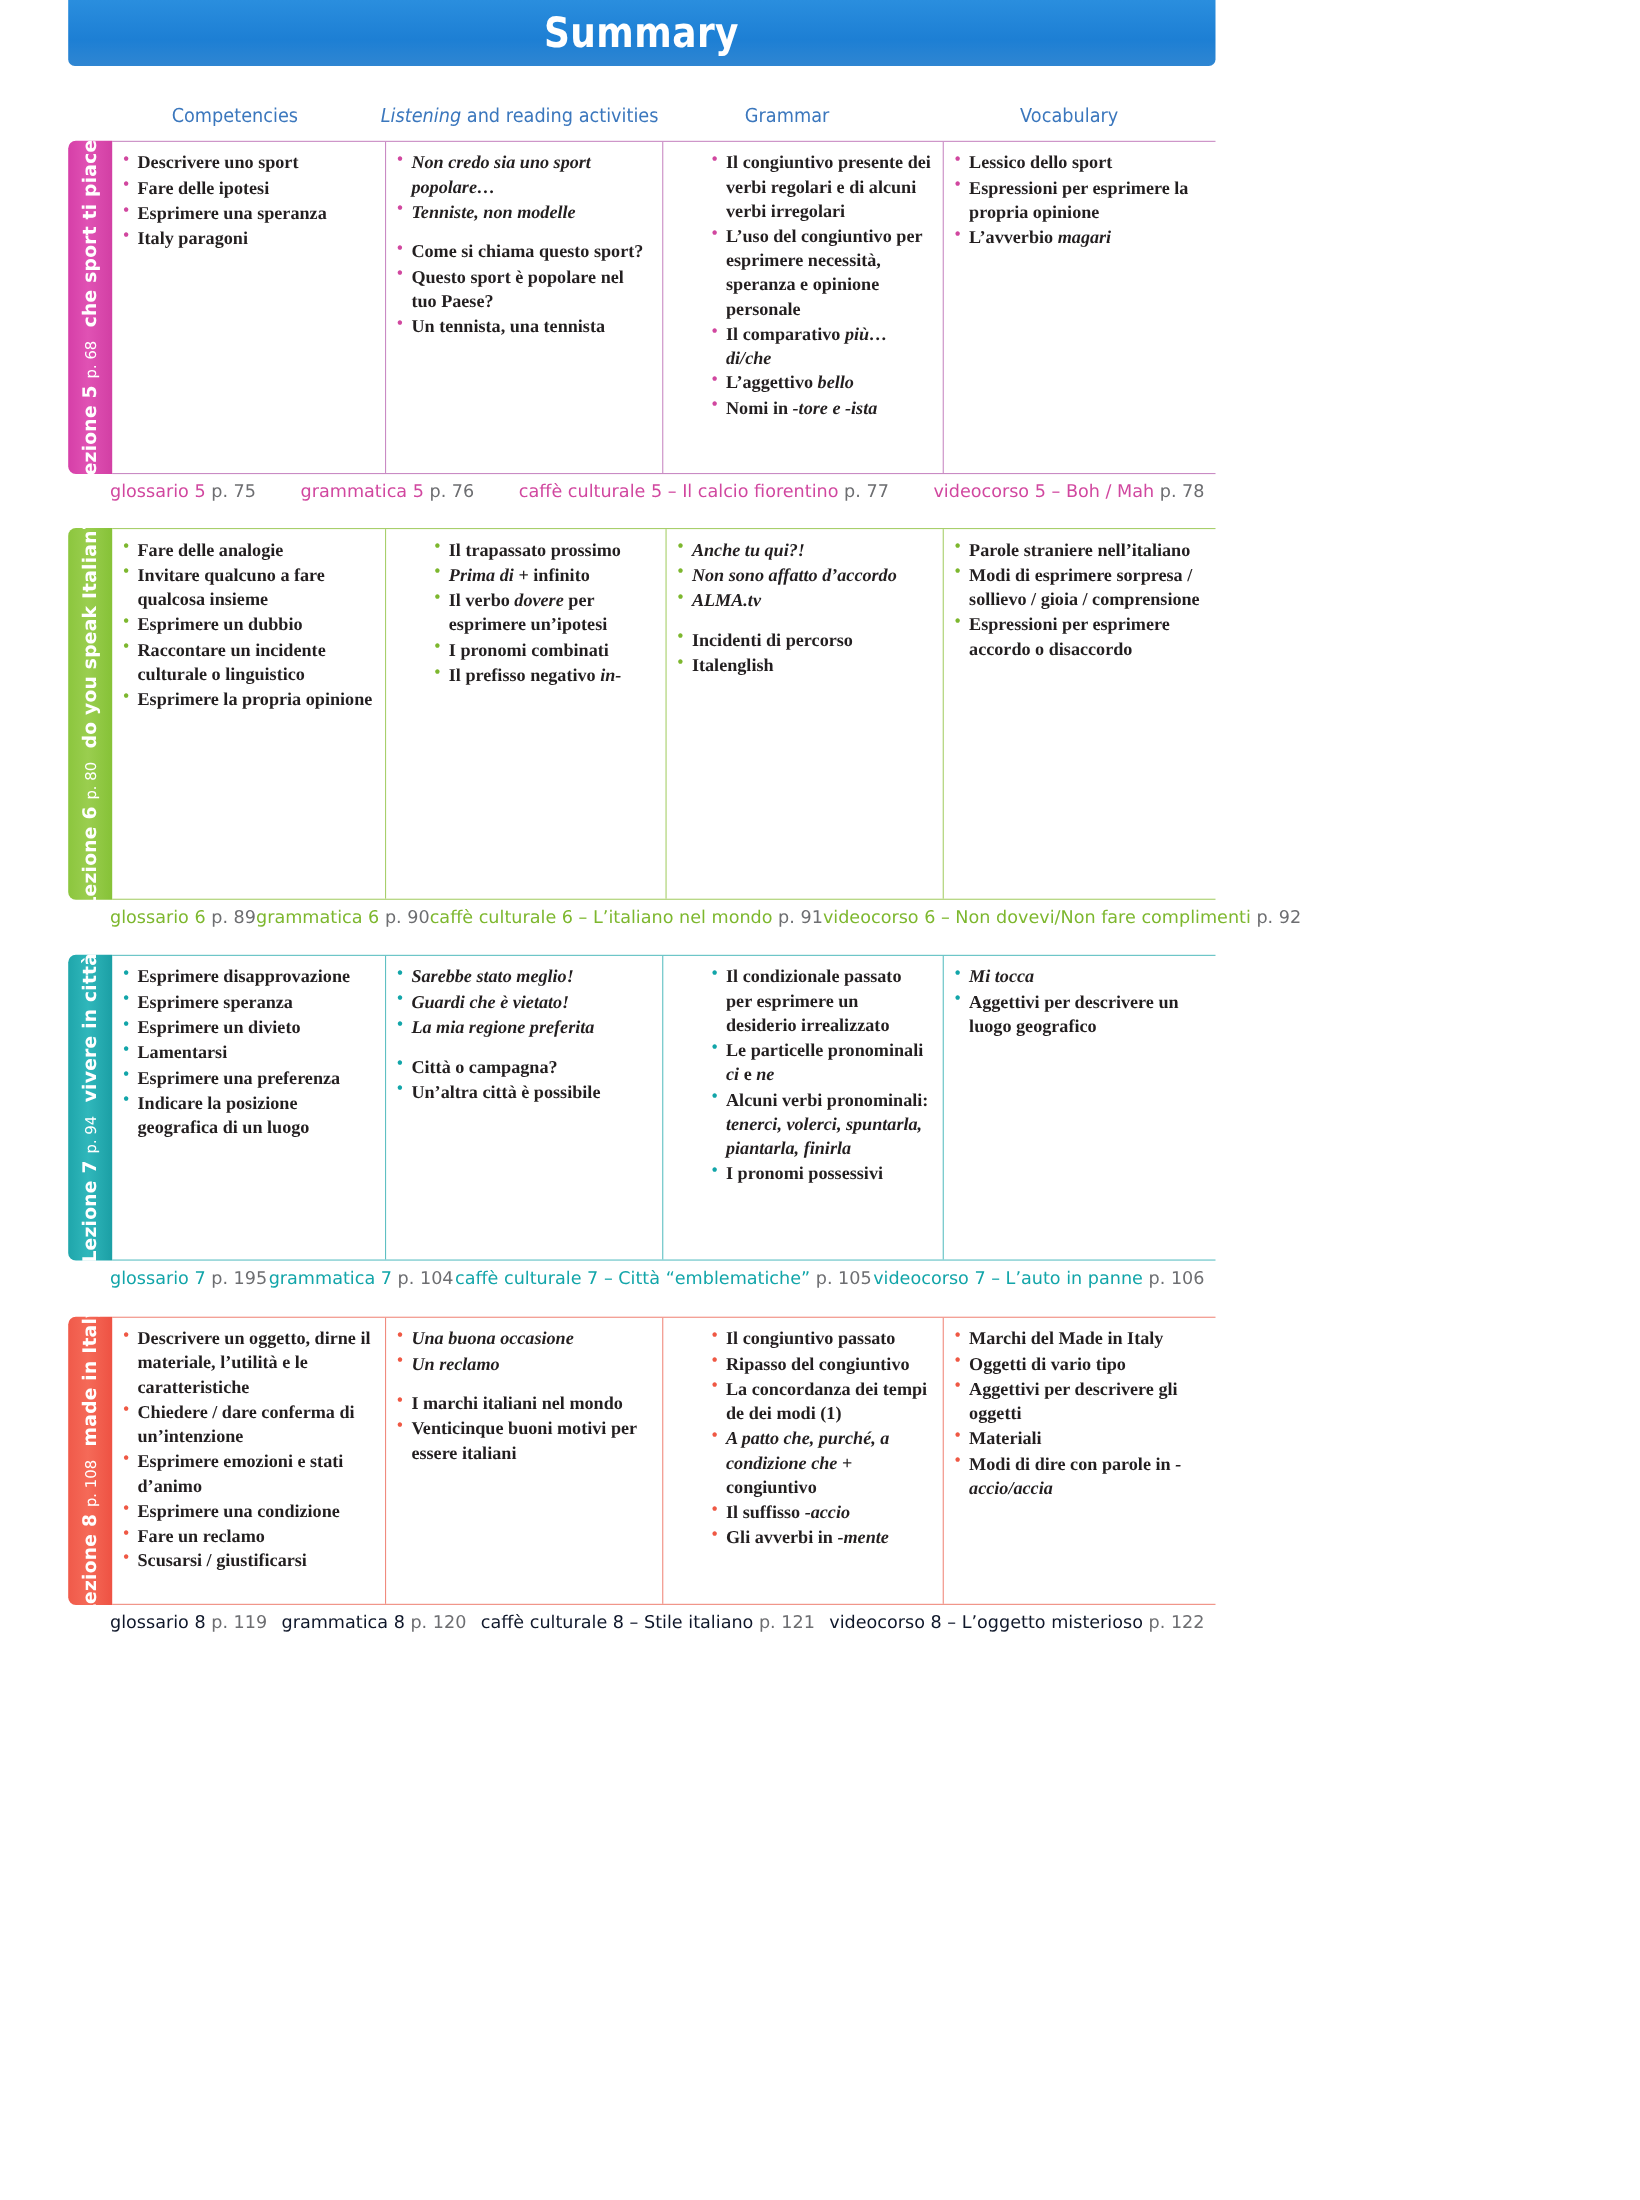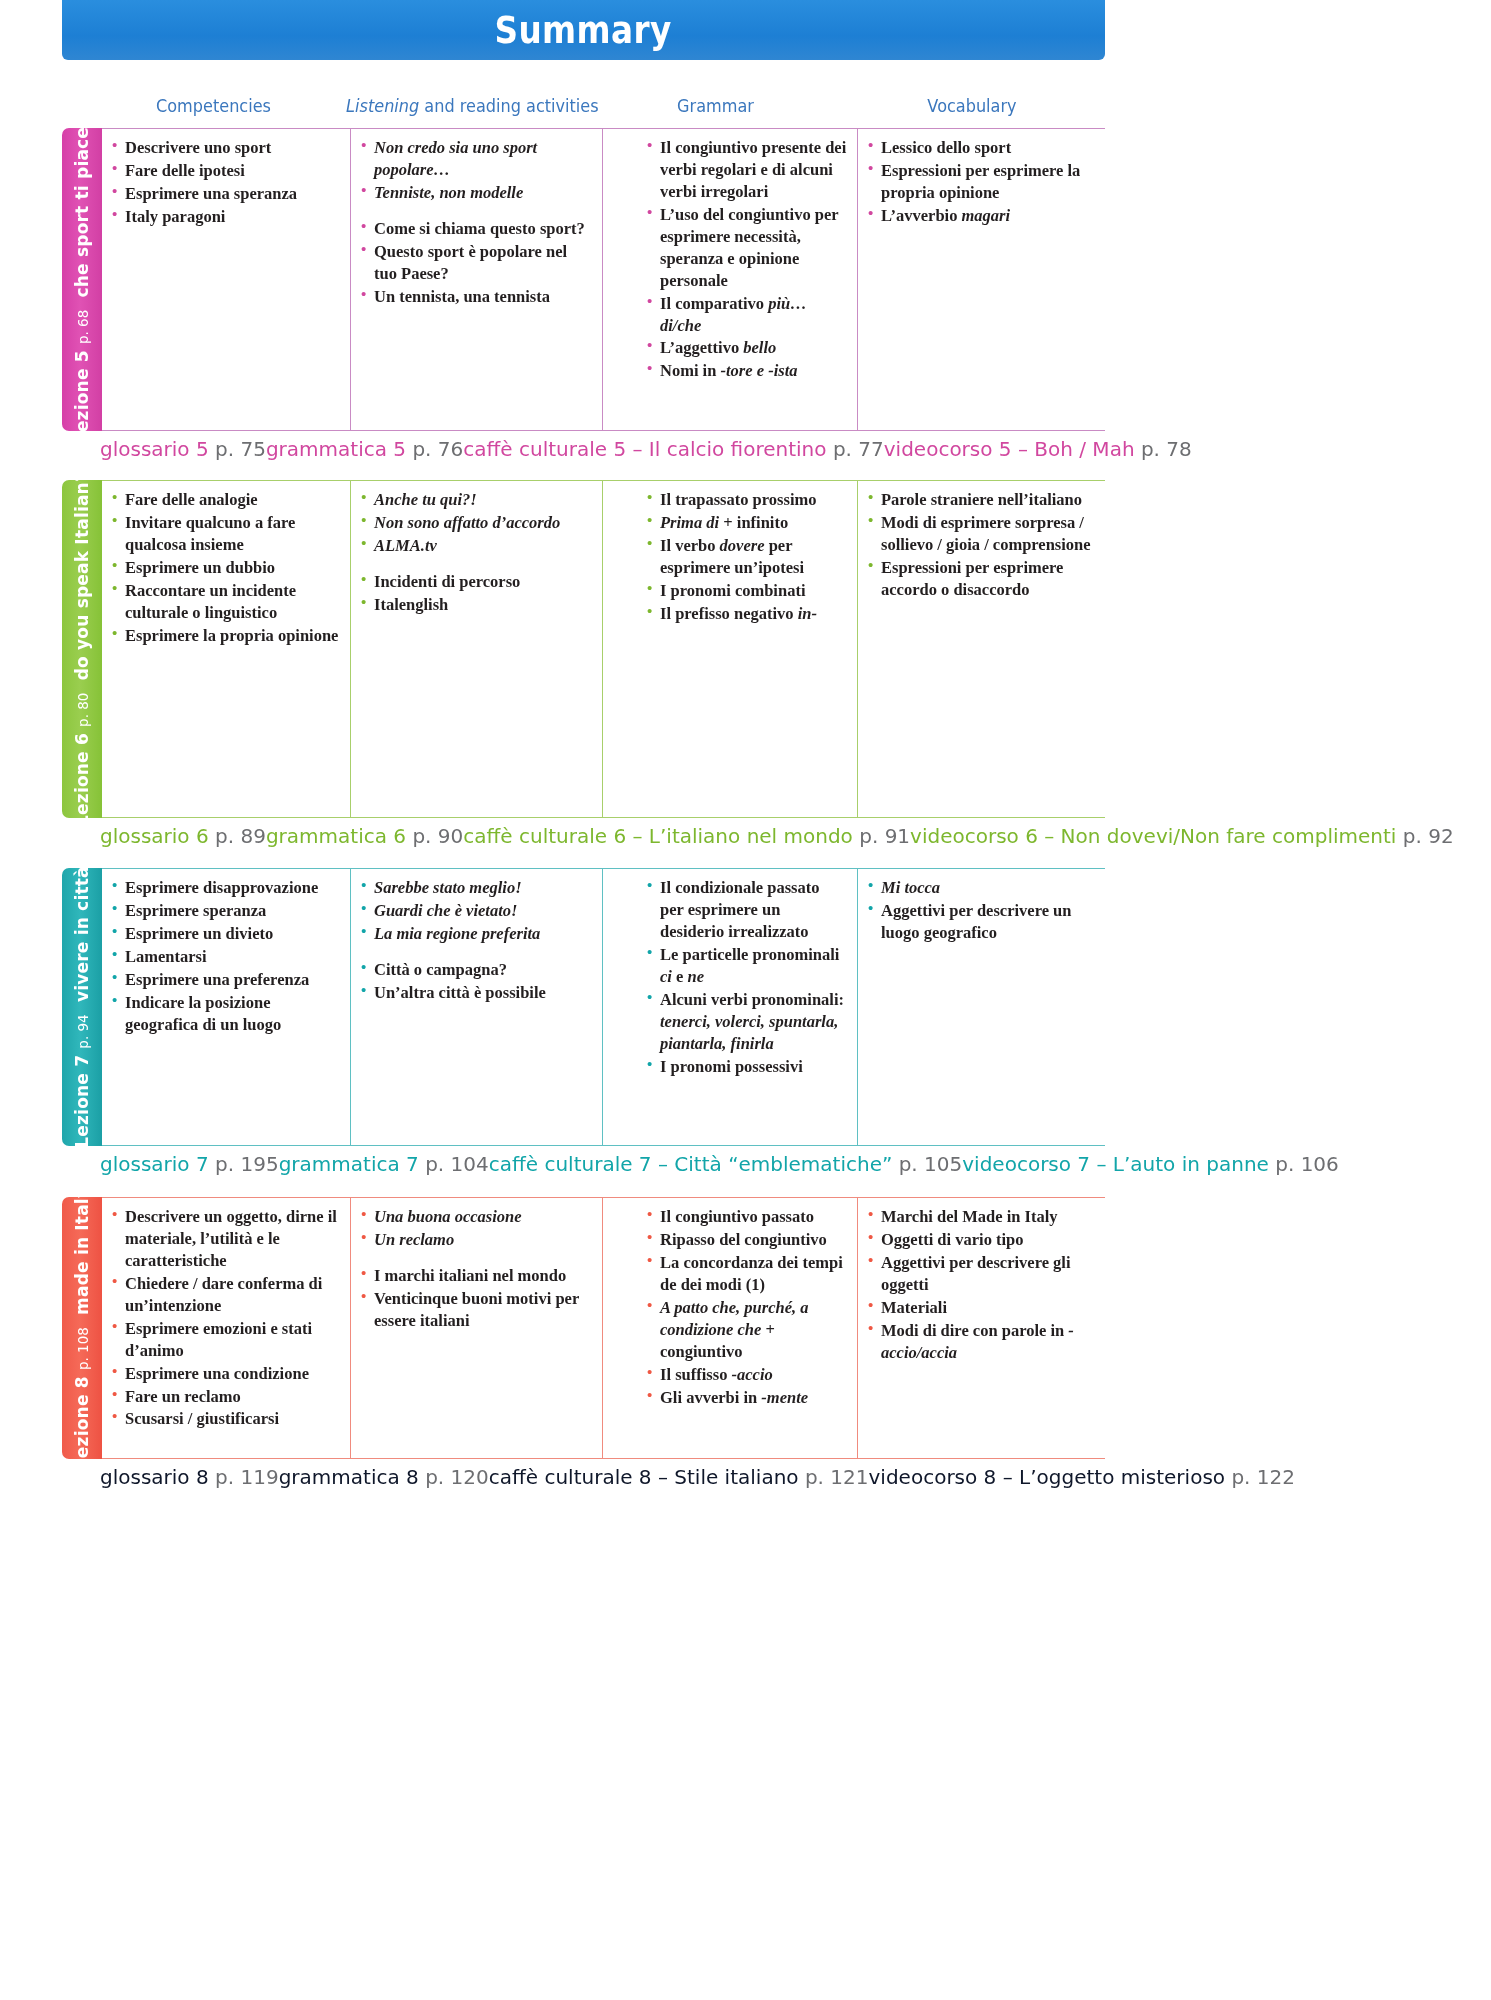--- a/index.html
+++ b/index.html
@@ -114,21 +114,21 @@
   }
   ul.items li i, ul.items li em { font-style: italic; }
 
   
   .footer {
     display: flex;
     align-items: center;
     justify-content: space-between;
     padding: 6px 10px 6px 38px;
     font-family: "DejaVu Sans", sans-serif;
-    font-size: 20px;
+    font-size: 16px;
     white-space: nowrap;
   }
   .flink { }
   .flink .name { }
   .flink .pp { color: #6d6e71; }
 
   
   .L5 .tab { background: linear-gradient(90deg,#d63fa8 0%, #e052b4 45%, #d23fa4 100%); }
   .L5 .grid { border-color: #c98bc4; }
   .L5 .cell { border-color: #c98bc4; }
@@ -235,36 +235,36 @@
         <div class="grid">
           <div class="cell c0">
             <ul class="items">
               <li>Fare delle analogie</li>
               <li>Invitare qualcuno a fare qualcosa insieme</li>
               <li>Esprimere un dubbio</li>
               <li>Raccontare un incidente culturale o linguistico</li>
               <li>Esprimere la propria opinione</li>
             </ul>
           </div>
+          <div class="cell c2">
+            <ul class="items">
+              <li>Il trapassato prossimo</li>
+              <li><i>Prima di</i> + infinito</li>
+              <li>Il verbo <i>dovere</i> per esprimere un’ipotesi</li>
+              <li>I pronomi combinati</li>
+              <li>Il prefisso negativo <i>in-</i></li>
+            </ul>
+          </div>
           <div class="cell c1">
             <ul class="items">
               <li style="font-style: italic;">Anche tu qui?!</li>
               <li style="font-style: italic;">Non sono affatto d’accordo</li>
               <li style="font-style: italic;">ALMA.tv</li>
               <li class="gap">Incidenti di percorso</li>
               <li>Italenglish</li>
-            </ul>
-          </div>
-          <div class="cell c2">
-            <ul class="items">
-              <li>Il trapassato prossimo</li>
-              <li><i>Prima di</i> + infinito</li>
-              <li>Il verbo <i>dovere</i> per esprimere un’ipotesi</li>
-              <li>I pronomi combinati</li>
-              <li>Il prefisso negativo <i>in-</i></li>
             </ul>
           </div>
           <div class="cell c3">
             <ul class="items">
               <li>Parole straniere nell’italiano</li>
               <li>Modi di esprimere sorpresa / sollievo / gioia / comprensione</li>
               <li>Espressioni per esprimere accordo o disaccordo</li>
             </ul>
           </div>
         </div>

